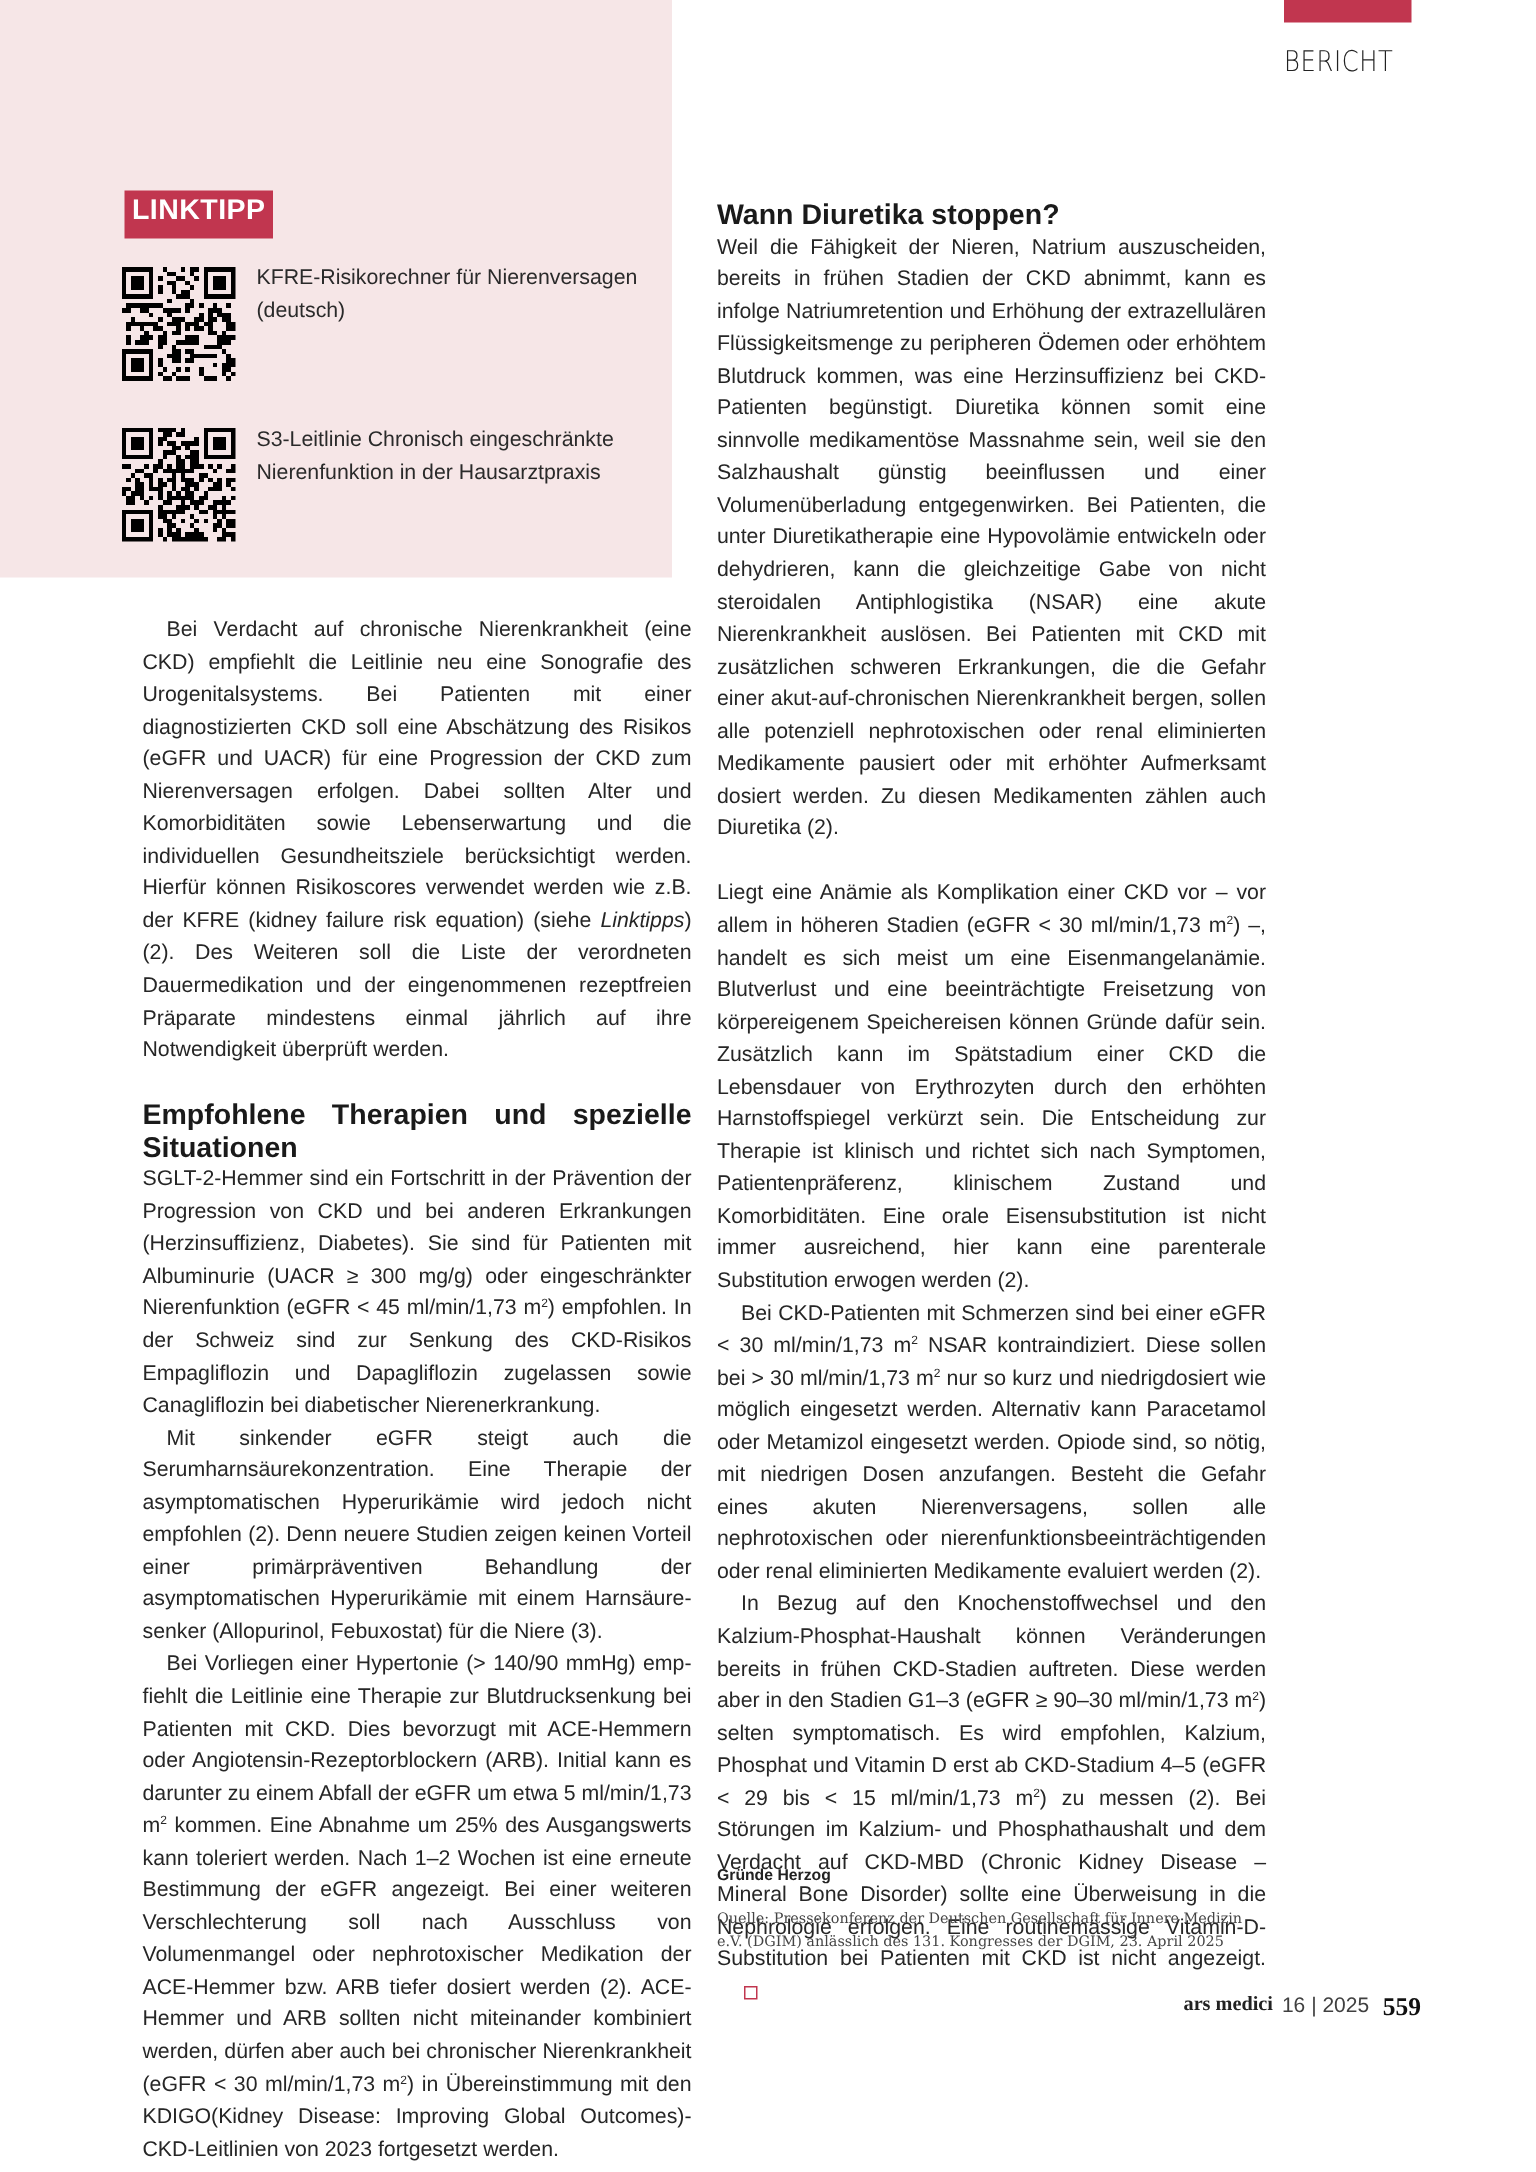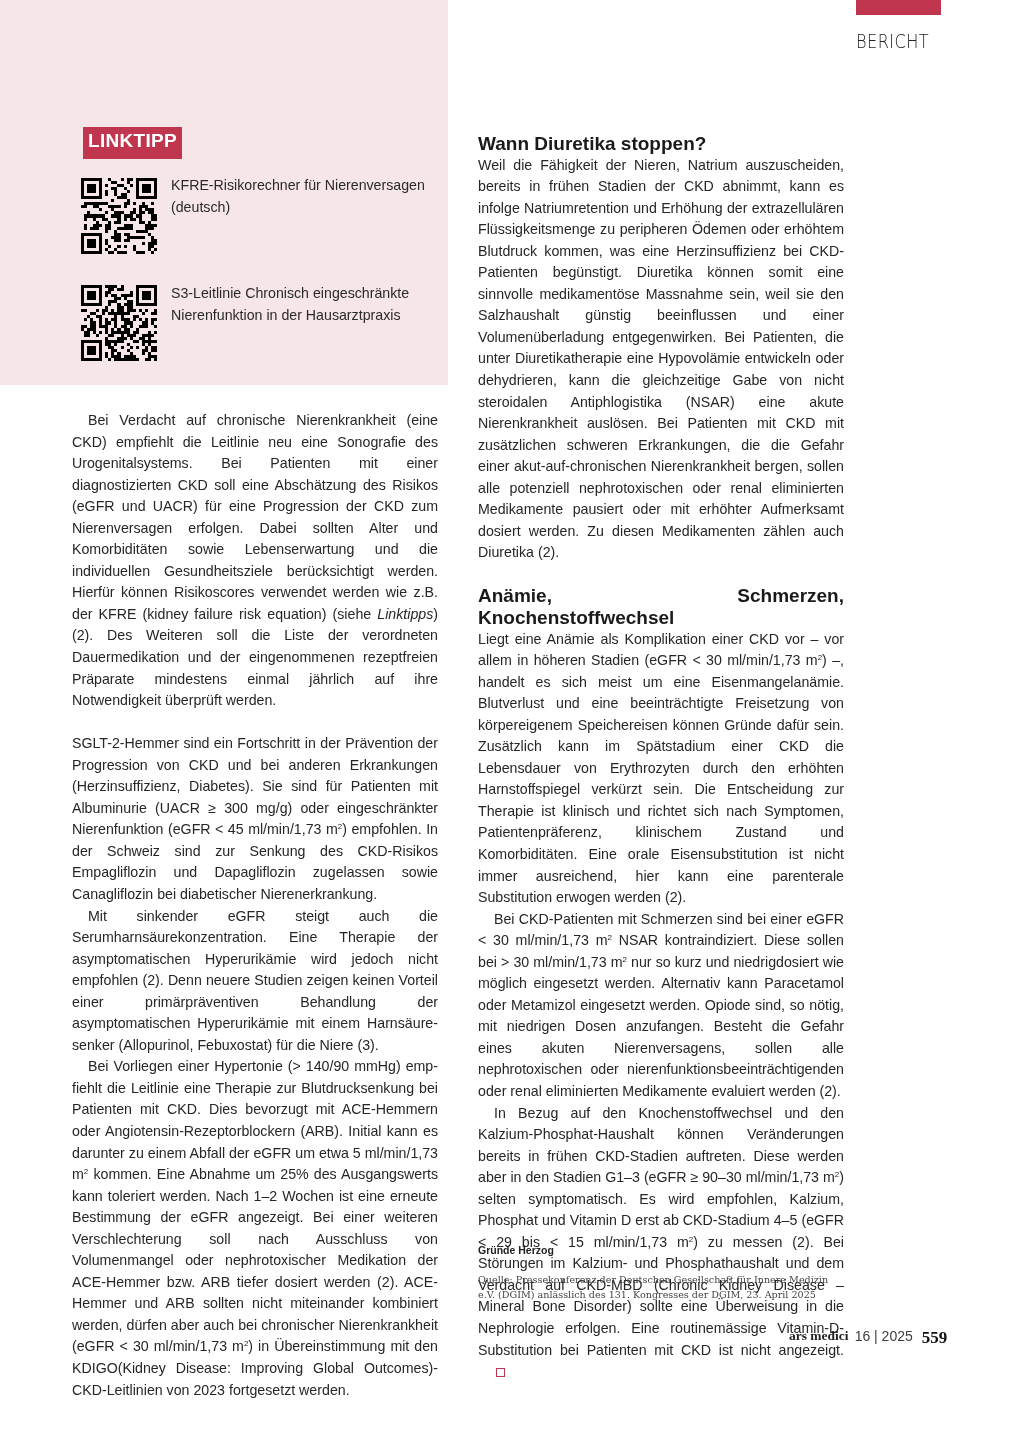--- a/index.html
+++ b/index.html
@@ -504,33 +504,33 @@
       <rect x="18" y="0" width="7" height="7" fill="#000"></rect>
       <rect x="19" y="1" width="5" height="5" fill="#f6e6e7"></rect>
       <rect x="20" y="2" width="3" height="3" fill="#000"></rect>
       <rect x="0" y="18" width="7" height="7" fill="#000"></rect>
       <rect x="1" y="19" width="5" height="5" fill="#f6e6e7"></rect>
       <rect x="2" y="20" width="3" height="3" fill="#000"></rect>
     </svg>
 </div>
 <div class="qr-text" style="top:283px;">S3-Leitlinie Chronisch eingeschränkte Nierenfunktion in der Hausarztpraxis</div>
 
-<div class="col" style="left:72px; top:410px;">
+<div class="col" style="left:95px; top:410px;">
   <p class="ind"><span>Bei Verdacht auf chronische Nierenkrankheit (eine CKD) empfiehlt die Leitlinie neu eine Sonografie des Urogenital­systems. Bei Patienten mit einer diagnostizierten CKD soll eine Abschätzung des Risikos (eGFR und UACR) für eine Pro­gression der CKD zum Nierenversagen erfolgen. Dabei soll­ten Alter und Komorbiditäten sowie Lebenserwartung und die individuellen Gesundheitsziele berücksichtigt werden. Hierfür können Risikoscores verwendet werden wie z.B. der KFRE (kidney failure risk equation) (siehe </span><em>Linktipps</em><span>) (2). Des Weiteren soll die Liste der verordneten Dauermedikation und der eingenommenen rezeptfreien Präparate mindestens einmal jährlich auf ihre Notwendigkeit überprüft werden.</span></p>
   <div class="gap"></div>
+  <h3>Empfohlene Therapien und spezielle Situationen</h3>
   <p><span>SGLT-2-Hemmer sind ein Fortschritt in der Prävention der Progression von CKD und bei anderen Erkrankungen (Herz­insuffizienz, Diabetes). Sie sind für Patienten mit Albumin­urie (UACR ≥ 300 mg/g) oder eingeschränkter Nierenfunk­tion (eGFR &lt; 45 ml/min/1,73 m</span><sup>2</sup><span>) empfohlen. In der Schweiz sind zur Senkung des CKD-Risikos Empagliflozin und Da­pagliflozin zugelassen sowie Canagliflozin bei diabetischer Nierenerkrankung.</span></p>
   <p class="ind">Mit sinkender eGFR steigt auch die Serumharnsäurekon­zentration. Eine Therapie der asymptomatischen Hyperurik­ämie wird jedoch nicht empfohlen (2). Denn neuere Studien zeigen keinen Vorteil einer primärpräventiven Behandlung der asymptomatischen Hyperurikämie mit einem Harnsäure­senker (Allopurinol, Febuxostat) für die Niere (3).</p>
   <p class="ind"><span>Bei Vorliegen einer Hypertonie (&gt; 140/90 mmHg) emp­fiehlt die Leitlinie eine Therapie zur Blutdrucksenkung bei Patienten mit CKD. Dies bevorzugt mit ACE-Hemmern oder Angiotensin-Rezeptorblockern (ARB). Initial kann es dar­unter zu einem Abfall der eGFR um etwa 5 ml/min/1,73 m</span><sup>2</sup><span> kommen. Eine Abnahme um 25% des Ausgangswerts kann toleriert werden. Nach 1–2 Wochen ist eine erneute Bestim­mung der eGFR angezeigt. Bei einer weiteren Verschlechterung soll nach Ausschluss von Volumenmangel oder nephrotoxi­scher Medikation der ACE-Hemmer bzw. ARB tiefer dosiert werden (2). ACE-Hemmer und ARB sollten nicht miteinander kombiniert werden, dürfen aber auch bei chronischer Nieren­krankheit (eGFR &lt; 30 ml/min/1,73 m</span><sup>2</sup><span>) in Übereinstimmung mit den KDIGO(Kidney Disease: Improving Global Outcomes)-CKD-Leitlinien von 2023 fortgesetzt werden.</span></p>
 </div>
 
 <div class="col" style="left:478px; top:133px;">
   <h3>Wann Diuretika stoppen?</h3>
   <p>Weil die Fähigkeit der Nieren, Natrium auszuscheiden, be­reits in frühen Stadien der CKD abnimmt, kann es infolge Natriumretention und Erhöhung der extrazellulären Flüssig­keitsmenge zu peripheren Ödemen oder erhöhtem Blutdruck kommen, was eine Herzinsuffizienz bei CKD-Patienten be­günstigt. Diuretika können somit eine sinnvolle medika­mentöse Massnahme sein, weil sie den Salzhaushalt günstig beeinflussen und einer Volumenüberladung entgegenwir­ken. Bei Patienten, die unter Diuretikatherapie eine Hypo­volämie entwickeln oder dehydrieren, kann die gleichzeitige Gabe von nicht steroidalen Antiphlogistika (NSAR) eine akute Nierenkrankheit auslösen. Bei Patienten mit CKD mit zusätz­lichen schweren Erkrankungen, die die Gefahr einer akut-auf-chronischen Nierenkrankheit bergen, sollen alle poten­ziell nephrotoxischen oder renal eliminierten Medikamente pausiert oder mit erhöhter Aufmerksamt dosiert werden. Zu diesen Medikamenten zählen auch Diuretika (2).</p>
   <div class="gap"></div>
-  <h3>Anämie, Schmerzen, Knochenstoffwechsel</h3>
   <p><span>Liegt eine Anämie als Komplikation einer CKD vor – vor allem in höheren Stadien (eGFR &lt; 30 ml/min/1,73 m</span><sup>2</sup><span>) –, handelt es sich meist um eine Eisenmangelanämie. Blutverlust und eine beeinträchtigte Freisetzung von körpereigenem Speicherei­sen können Gründe dafür sein. Zusätzlich kann im Spätsta­dium einer CKD die Lebensdauer von Erythrozyten durch den erhöhten Harnstoffspiegel verkürzt sein. Die Entscheidung zur Therapie ist klinisch und richtet sich nach Symptomen, Patientenpräferenz, klinischem Zustand und Komorbiditäten. Eine orale Eisensubstitution ist nicht immer ausreichend, hier kann eine parenterale Substitution erwogen werden (2).</span></p>
   <p class="ind"><span>Bei CKD-Patienten mit Schmerzen sind bei einer eGFR &lt; 30 ml/min/1,73 m</span><sup>2</sup><span> NSAR kontraindiziert. Diese sollen bei &gt; 30 ml/min/1,73 m</span><sup>2</sup><span> nur so kurz und niedrigdosiert wie möglich eingesetzt werden. Alternativ kann Paracetamol oder Metamizol eingesetzt werden. Opiode sind, so nötig, mit niedrigen Dosen anzufangen. Besteht die Gefahr eines akuten Nierenversagens, sollen alle nephrotoxischen oder nierenfunktionsbeeinträchtigenden oder renal eliminierten Medikamente evaluiert werden (2).</span></p>
   <p class="ind"><span>In Bezug auf den Knochenstoffwechsel und den Kalzium-Phosphat-Haushalt können Veränderungen bereits in frühen CKD-Stadien auftreten. Diese werden aber in den Stadien G1–3 (eGFR ≥ 90–30 ml/min/1,73 m</span><sup>2</sup><span>) selten symptoma­tisch. Es wird empfohlen, Kalzium, Phosphat und Vitamin D erst ab CKD-Stadium 4–5 (eGFR &lt; 29 bis &lt; 15 ml/min/1,73 m</span><sup>2</sup><span>) zu messen (2). Bei Störungen im Kalzium- und Phosphat­haushalt und dem Verdacht auf CKD-MBD (Chronic Kidney Disease – Mineral Bone Disorder) sollte eine Überweisung in die Nephrologie erfolgen. Eine routinemässige Vitamin-D-Substitution bei Patienten mit CKD ist nicht angezeigt.</span><span class="end-mark"></span></p>
 </div>
 
 <div class="author">Gründe Herzog</div>
 <div class="source">Quelle: Pressekonferenz der Deutschen Gesellschaft für Innere Medizin e.V. (DGIM) anlässlich des 131. Kongresses der DGIM, 23. April 2025</div>
 
 <div class="footer">
   <span class="journal">ars medici</span>

